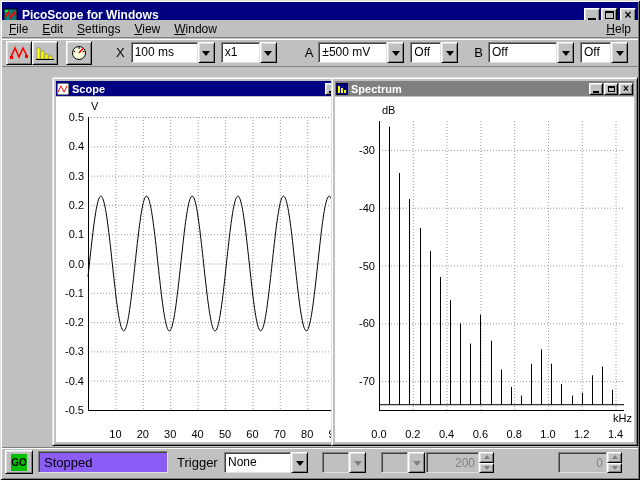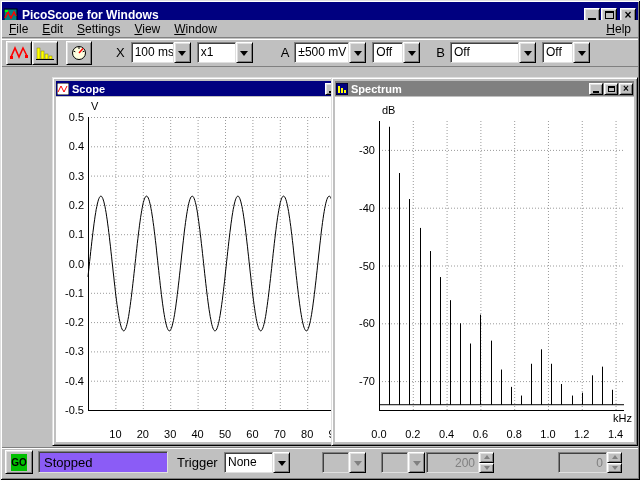--- a/index.html
+++ b/index.html
@@ -126,35 +126,35 @@
       <svg width="18" height="16">
         <circle cx="9" cy="8" r="6.5" fill="#ffffe0" stroke="#000"></circle>
         <line x1="9" y1="8" x2="13" y2="3.5" stroke="#ff0000" stroke-width="1.5"></line>
         <line x1="9" y1="2" x2="9" y2="4" stroke="#000"></line>
         <line x1="3.5" y1="6" x2="5.3" y2="6.8" stroke="#000"></line>
         <line x1="14.5" y1="6" x2="12.7" y2="6.8" stroke="#000"></line>
       </svg>
     </span>
 
     <span class="tlabel" style="margin-left:24px;">X</span>
-    <div class="combo" style="margin-left:6px;width:60px;">
+    <div class="combo" style="margin-left:6px;width:84px;">
       <span class="field sunken">100 ms</span>
       <span class="drop raised">
           <i class="tri-down"></i>
         </span>
     </div>
     <div class="combo" style="margin-left:6px;width:56px;">
       <span class="field sunken">x1</span>
       <span class="drop raised">
           <i class="tri-down"></i>
         </span>
     </div>
 
     <span class="tlabel" style="margin-left:28px;">A</span>
-    <div class="combo" style="margin-left:5px;width:72px;">
+    <div class="combo" style="margin-left:5px;width:86px;">
       <span class="field sunken">±500 mV</span>
       <span class="drop raised">
           <i class="tri-down"></i>
         </span>
     </div>
     <div class="combo" style="margin-left:6px;width:48px;">
       <span class="field sunken">Off</span>
       <span class="drop raised">
           <i class="tri-down"></i>
         </span>
@@ -324,21 +324,21 @@
 
   </div>
 
   <div class="statusbar">
     <span class="go-btn raised">
       <span class="go-inner">GO</span>
     </span>
     <span class="status-panel sunken">Stopped</span>
     <span class="trig-label">Trigger</span>
 
-    <div class="combo sb-abs" style="left:222px;width:66px;justify-content:flex-end;">
+    <div class="combo sb-abs" style="left:222px;width:84px;justify-content:flex-end;">
       <span class="field sunken">None</span>
       <span class="drop raised">
           <i class="tri-down"></i>
         </span>
     </div>
 
     <div class="combo sb-abs" style="left:320px;width:44px;">
       <span class="field sunken disabled"></span>
       <span class="drop raised">
           <i class="tri-down dis"></i>

